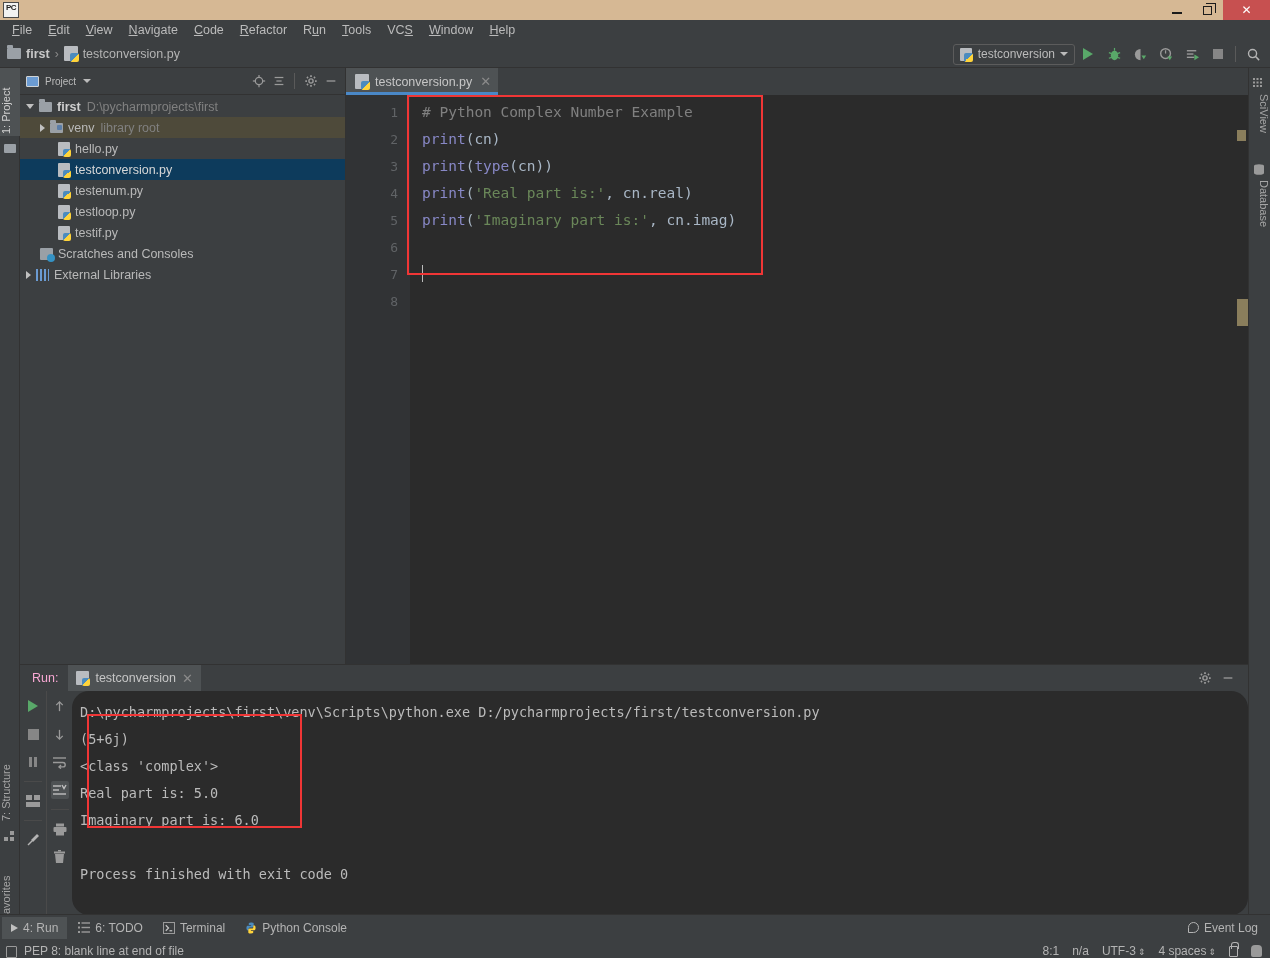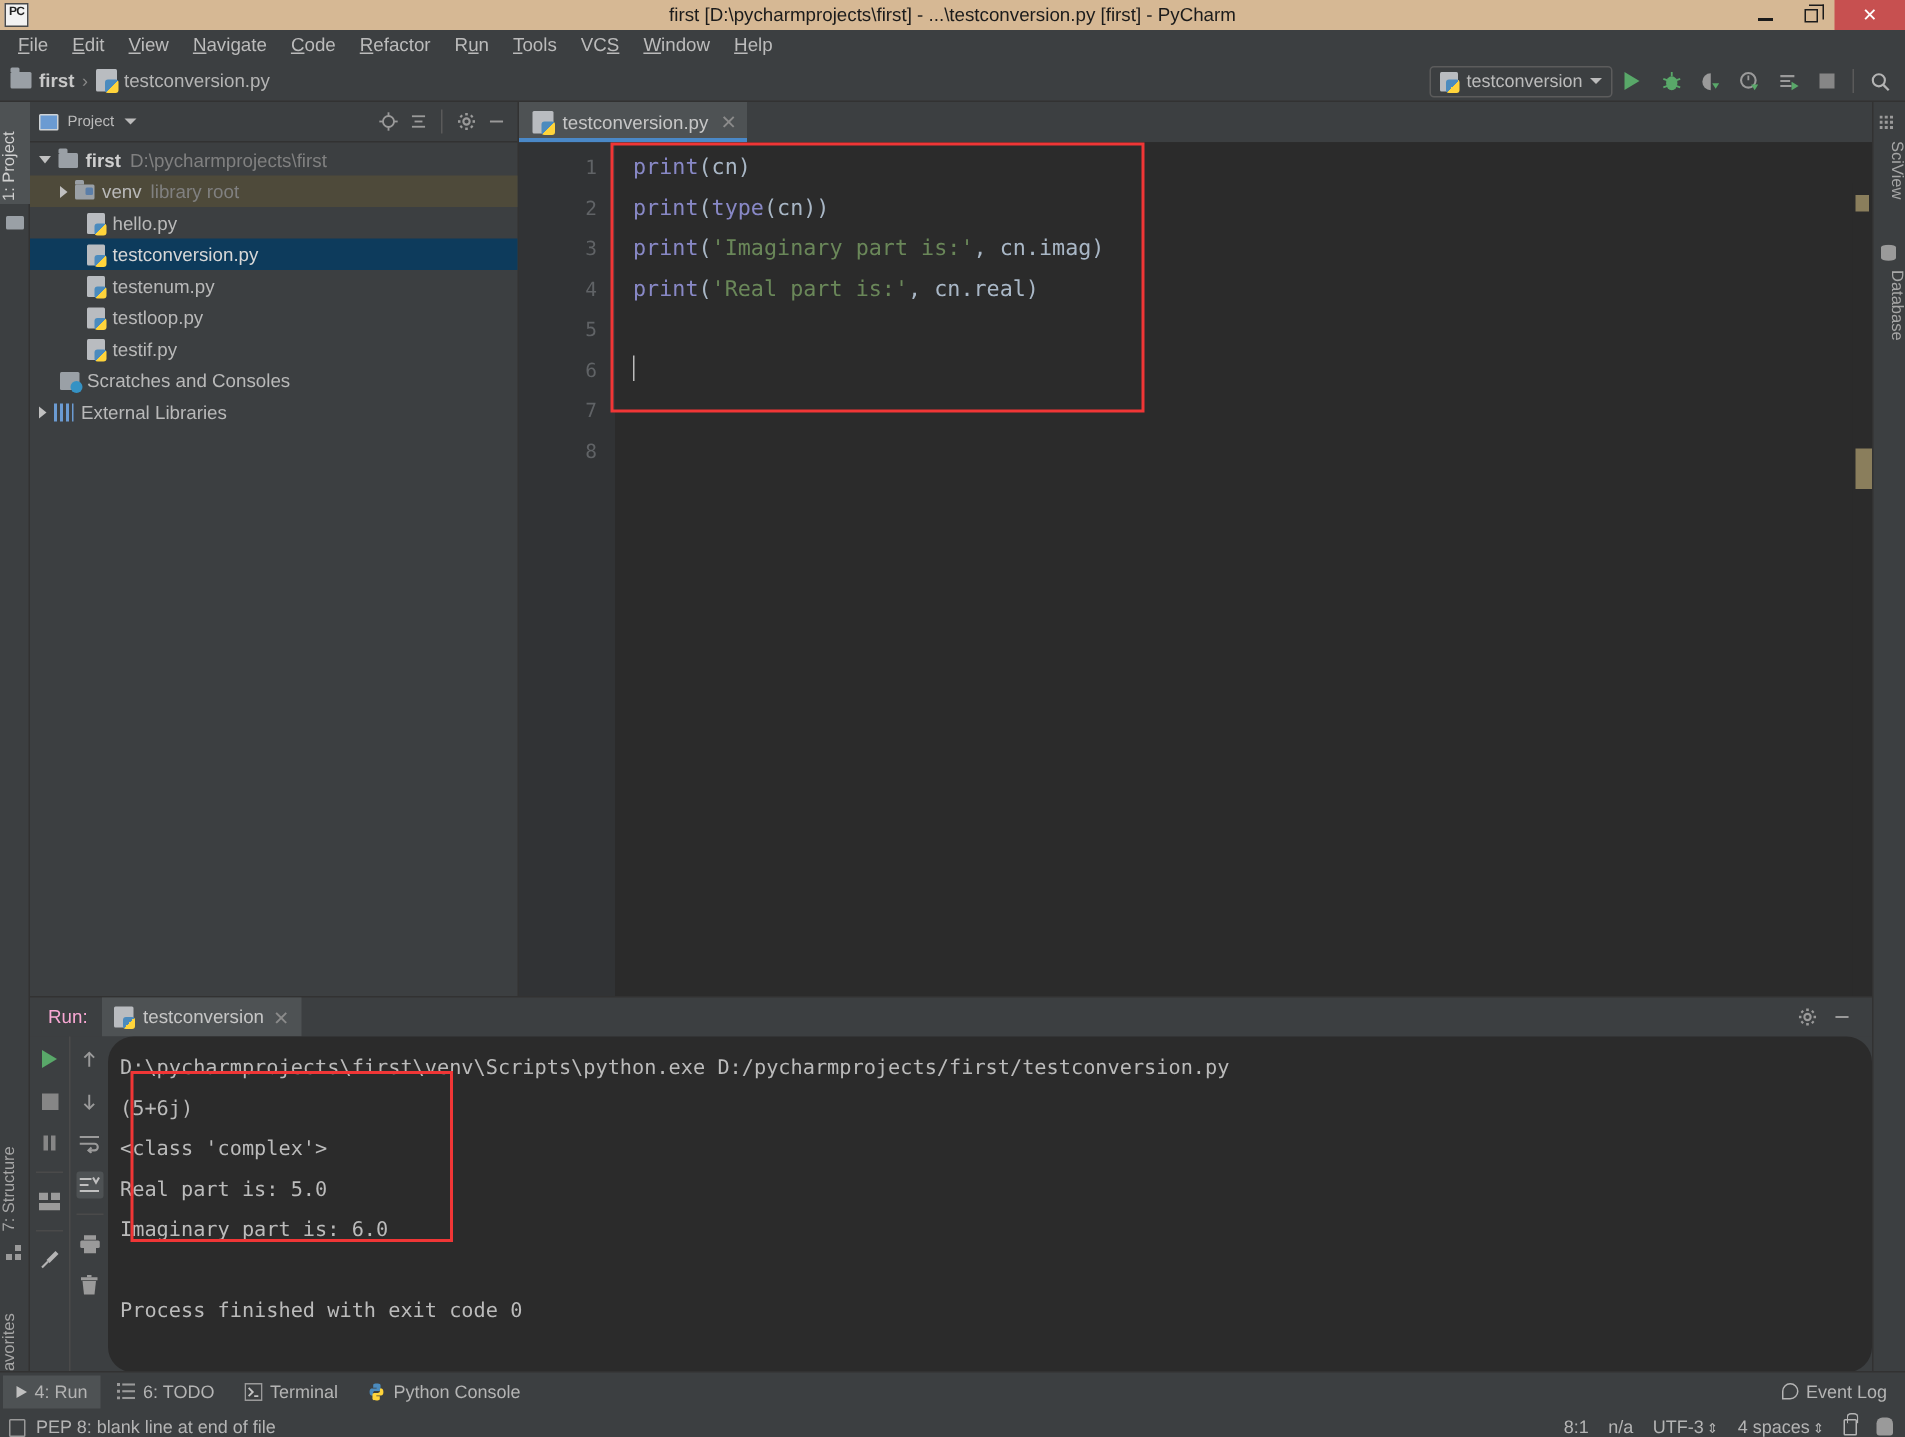--- a/index.html
+++ b/index.html
@@ -273,21 +273,20 @@
 </style>
 </head>
 <body>
 
 <div id="app">
 
   <div class="titlebar">
     <div class="tb-appicon">
       <span>PC</span>
     </div>
-    <div class="tb-title">first [D:\pycharmprojects\first] - ...\testconversion.py [first] - PyCharm</div>
     <div class="tb-btns">
       <div class="tb-btn">
           <span class="tb-min-glyph"></span>
         </div>
       <div class="tb-btn">
           <span class="tb-max-glyph"></span>
         </div>
       <div class="tb-btn close">
           <span>✕</span>
         </div>
@@ -498,24 +497,25 @@
         <div>1</div>
         <div>2</div>
         <div>3</div>
         <div>4</div>
         <div>5</div>
         <div>6</div>
         <div>7</div>
         <div>8</div>
       </div>
       <div class="code">
+        <div class="ln"><span class="c-comment"># Python Complex Number Example</span></div>
         <div class="ln"><span class="c-kw">print</span><span class="c-id">(cn)</span></div>
         <div class="ln"><span class="c-kw">print</span><span class="c-id">(</span><span class="c-kw">type</span><span class="c-id">(cn))</span></div>
+        <div class="ln"><span class="c-kw">print</span><span class="c-id">(</span><span class="c-str">'Real part is:'</span><span class="c-id">, cn.real)</span></div>
         <div class="ln"><span class="c-kw">print</span><span class="c-id">(</span><span class="c-str">'Imaginary part is:'</span><span class="c-id">, cn.imag)</span></div>
-        <div class="ln"><span class="c-kw">print</span><span class="c-id">(</span><span class="c-str">'Real part is:'</span><span class="c-id">, cn.real)</span></div>
         <div class="ln"></div>
         <div class="ln"><span class="caret"></span></div>
       </div>
       <div class="edit-scroll">
         <div class="mark-tan"></div>
         <div class="scroll-thumb"></div>
       </div>
     </div>
   </div>
   <div class="code-box"></div>

